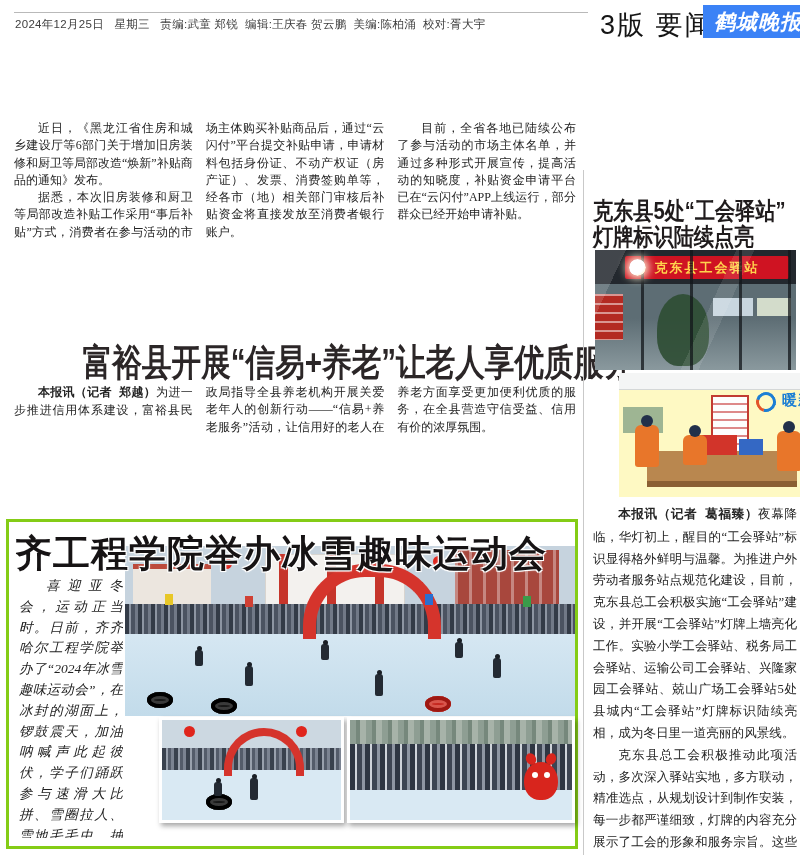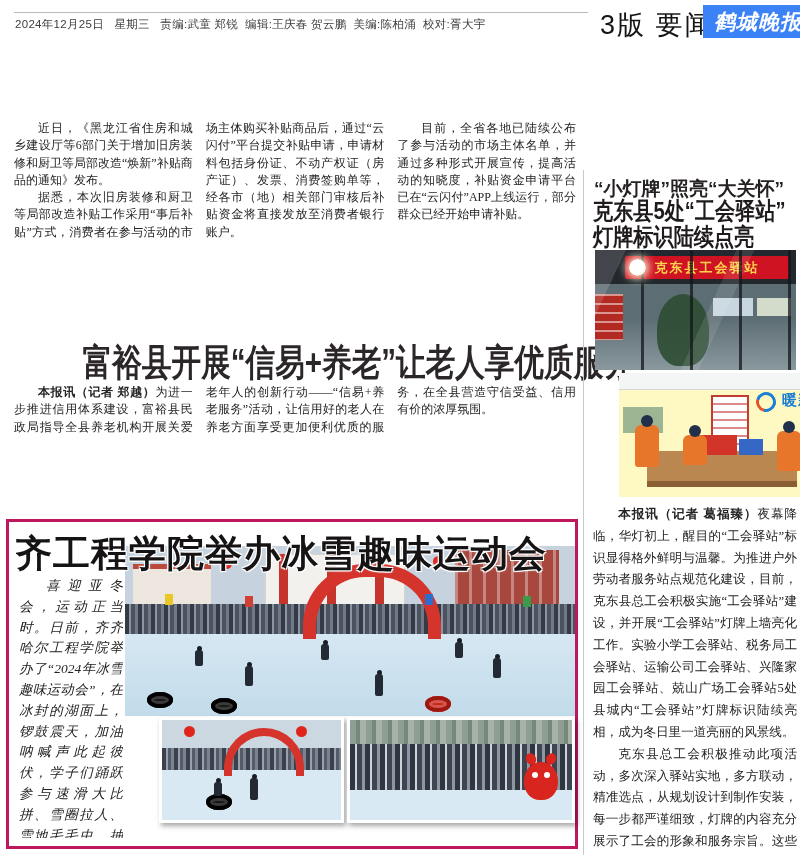--- a/index.html
+++ b/index.html
@@ -13,29 +13,29 @@
             font-size:27px;color:#151515;letter-spacing:2px;font-weight:500;white-space:nowrap;}
   .paper-logo{position:absolute;left:703px;top:5px;width:110px;height:33px;background:#3b82f6;
             color:#fff;font-family:"DejaVu Serif",serif;font-style:italic;font-weight:bold;
             font-size:21px;line-height:33px;text-align:center;letter-spacing:1px;white-space:nowrap;}
   
   .headline1{position:absolute;left:13px;top:56px;width:784px;font-family:"Liberation Sans",sans-serif;
             font-size:53px;font-weight:900;color:#242021;letter-spacing:-1px;white-space:nowrap;}
   .a1-body{position:absolute;left:14px;top:120px;width:562px;height:193px;column-count:3;column-gap:13px;
             font-size:12px;line-height:17.3px;text-align:justify;color:#242424;overflow:hidden;}
   .a1-body p,.a2-body p,.union-body p{margin:0;text-indent:2em;}
-  .lead{font-weight:bold;font-family:Liberation Sans, sans-serif;}
+  .lead{font-weight:bold;font-family:Liberation Mono, monospace;}
   
   .h2wrap{position:absolute;left:14px;top:338px;width:562px;text-align:center;white-space:nowrap;}
   .headline2{display:inline-block;font-family:"Liberation Sans",sans-serif;font-size:37px;font-weight:900;
             color:#2b2627;transform:scaleX(.8);transform-origin:center;letter-spacing:0;}
   .a2-body{position:absolute;left:14px;top:384px;width:562px;height:124px;column-count:3;column-gap:13px;
             font-size:12px;line-height:17.4px;text-align:justify;color:#242424;overflow:hidden;}
   
-  .red-box{position:absolute;left:6px;top:519px;width:572px;height:330px;border:3px solid #be185d;
+  .red-box{position:absolute;left:6px;top:519px;width:572px;height:330px;border:3px solid #84cc16;
             background:#fff;box-sizing:border-box;}
   .box-headline{position:absolute;left:6px;top:7px;z-index:5;font-family:"Liberation Sans",sans-serif;
             font-size:37px;font-weight:900;color:#161314;white-space:nowrap;letter-spacing:1px;
             text-shadow:0 0 3px #fff,1px 1px 0 #fff,-1px -1px 0 #fff,1px -1px 0 #fff,-1px 1px 0 #fff;}
   .box-text{position:absolute;left:10px;top:54px;width:104px;height:262px;font-size:13.5px;line-height:20.8px;
             font-style:italic;text-align:justify;color:#222;overflow:hidden;}
   .box-text .bp{margin:0;text-indent:2em;}
   
   .photo-main{position:absolute;left:116px;top:24px;width:450px;height:170px;overflow:hidden;z-index:1;
             background:linear-gradient(180deg,#c6d3de 0 60px,#b9c4d0 60px 62px,#dcebf5 62px,#c2dbea 100%);}
@@ -194,21 +194,20 @@
         <div class="ins-crowd2"></div>
         <div class="mascot">
             <i></i>
             <i></i>
           </div>
       </div>
     </div>
   </div>
 
   <div class="vrule"></div>
-  <div class="kicker">“小灯牌”照亮“大关怀”</div>
   <div class="headline-r">
     <div>克东县5处“工会驿站”</div>
     <div>灯牌标识陆续点亮</div>
   </div>
 
   <div class="photo-station">
     <div class="ps-topband"></div>
     <div class="ps-sign">克东县工会驿站</div>
     <div class="ps-lamp"></div>
     <div class="ps-interior"></div>

